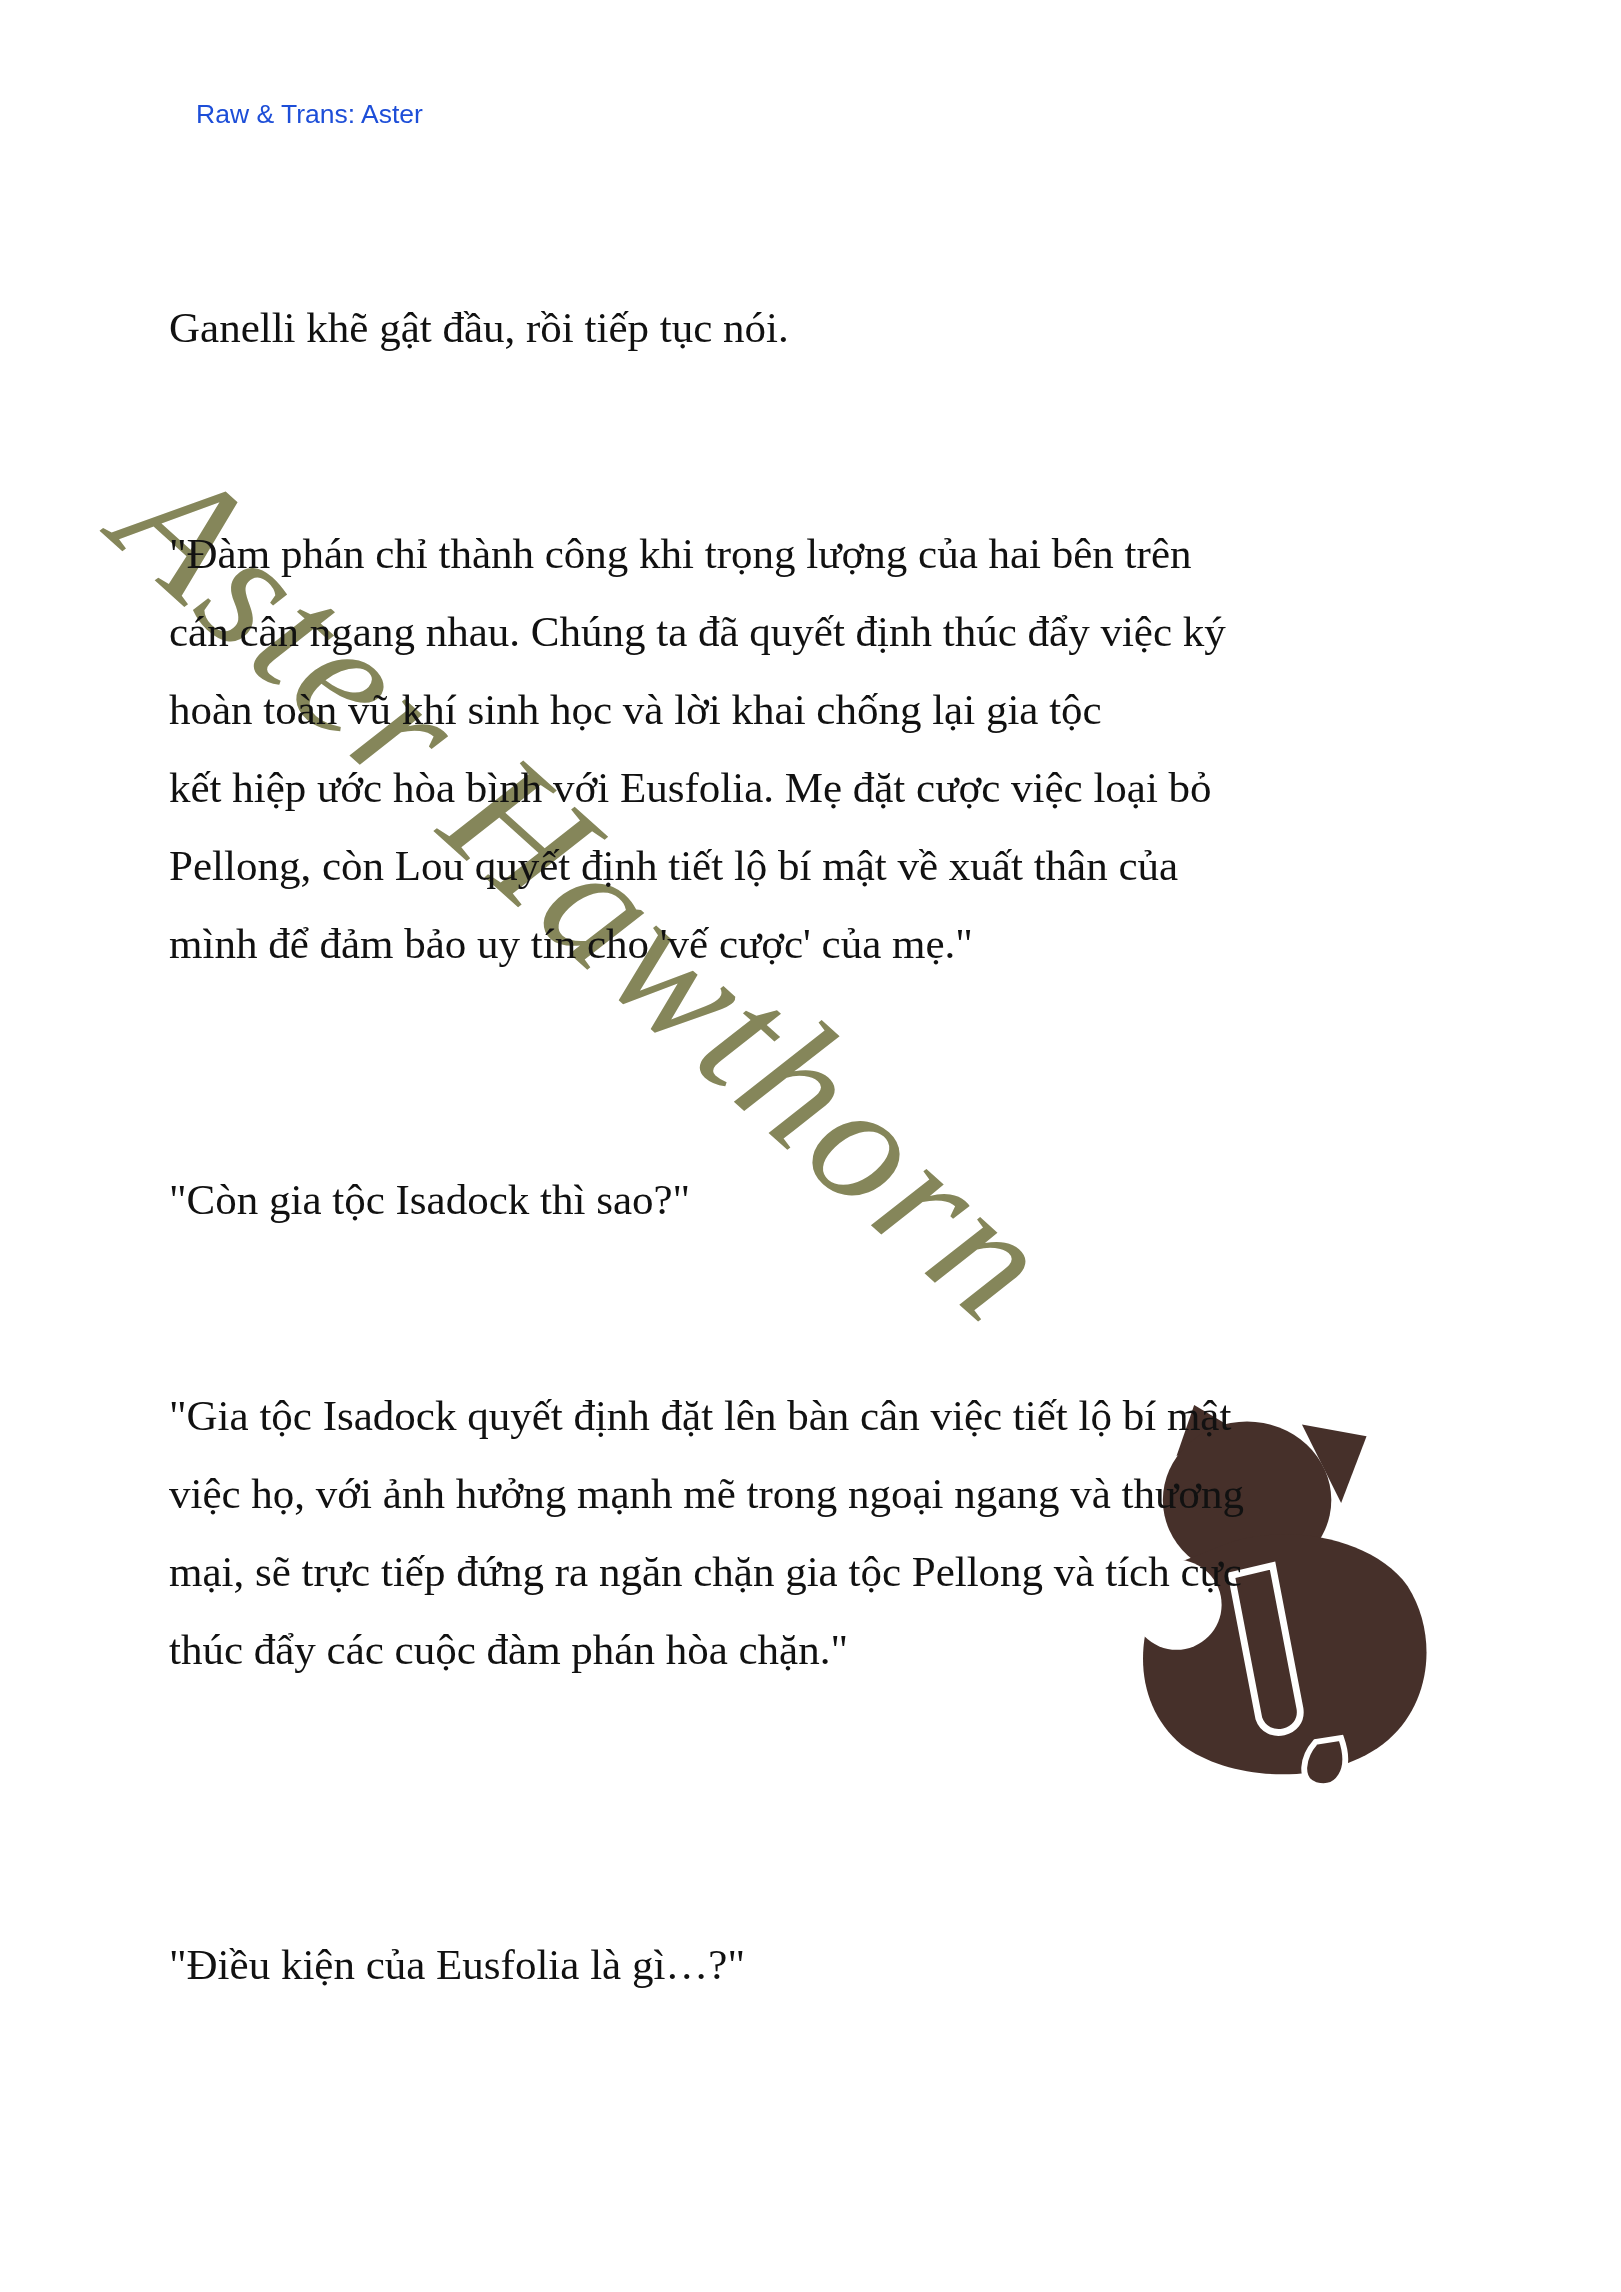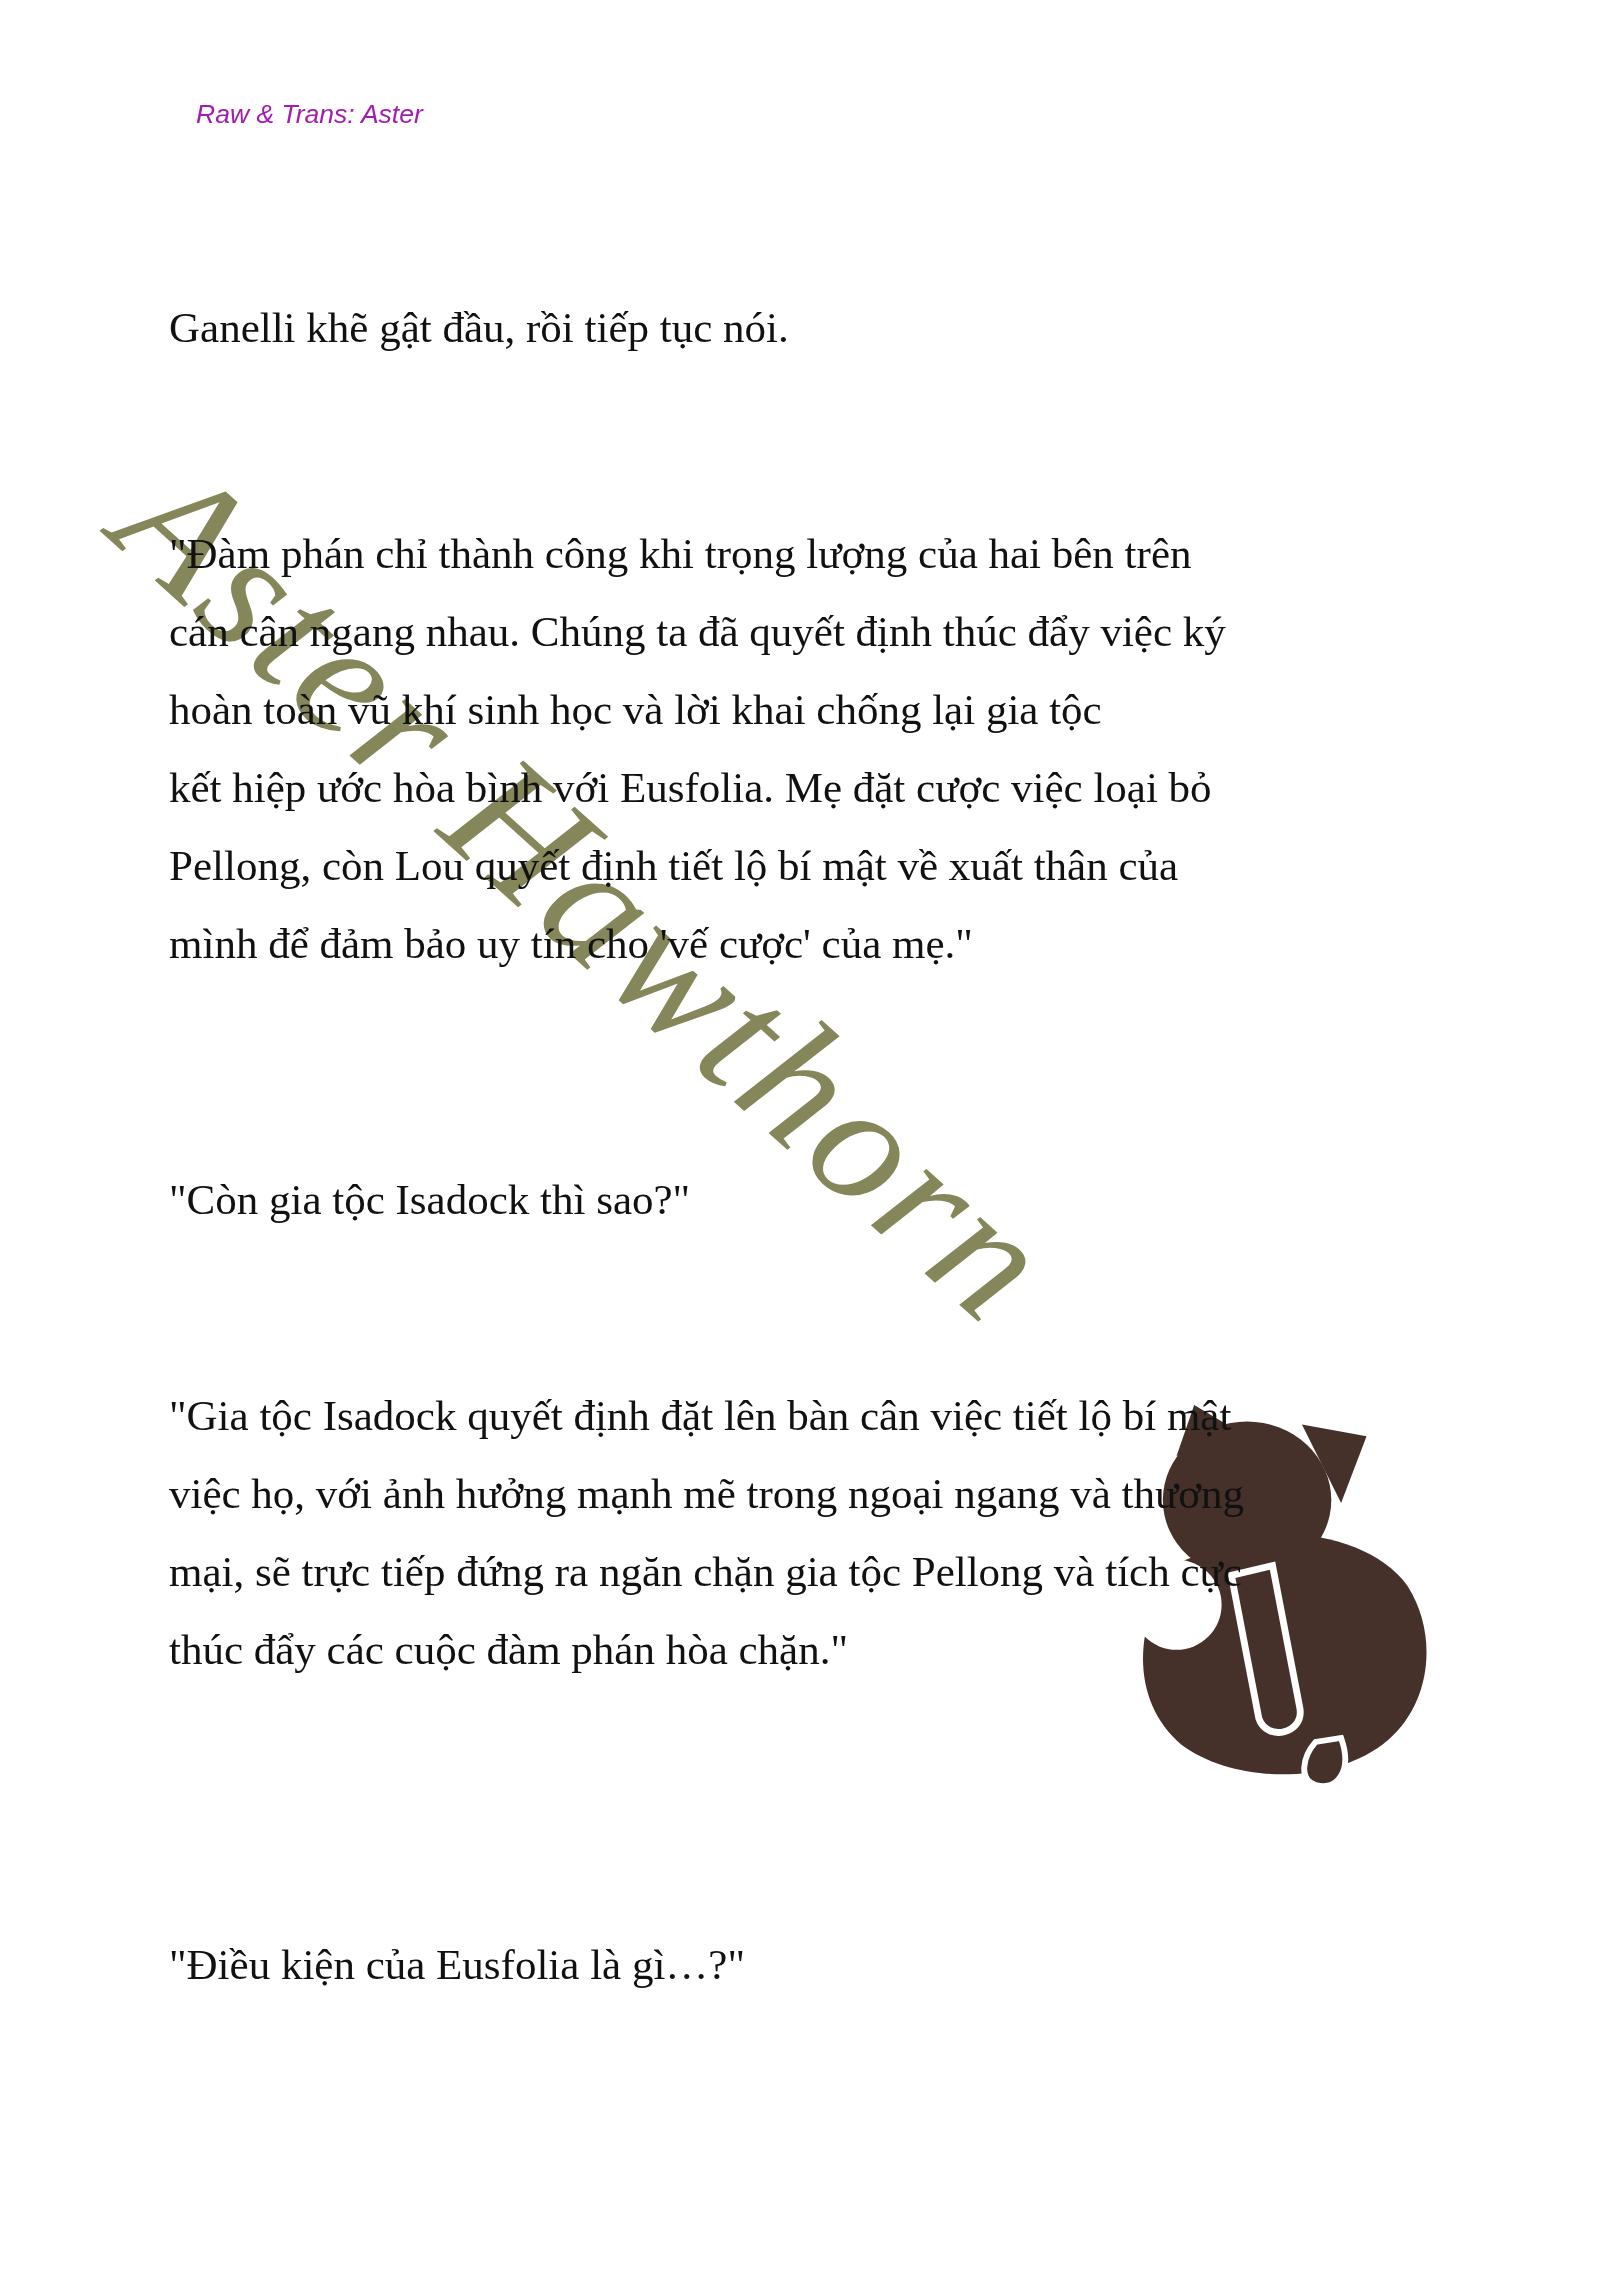--- a/index.html
+++ b/index.html
@@ -7,23 +7,22 @@
     position:relative;
     width:1621px;height:2293px;
     background:#ffffff;
     overflow:hidden;
     font-family:"Liberation Serif","DejaVu Serif",serif;
     color:#111111;
   }
   .header-credit{
     position:absolute;left:196px;top:93px;
     font-family:"Liberation Sans","DejaVu Sans",sans-serif;
-    font-size:26.5px;line-height:43px;color:#a21caf;
+    font-size:26.5px;line-height:43px;color:#1d4ed8;
     white-space:nowrap;
-    font-style:italic;
   }
   .watermark{
     position:absolute;left:211px;top:421px;
     font-size:172px;font-style:italic;
     font-family:"Liberation Serif","DejaVu Serif",serif;
     letter-spacing:5.9px;
     color:#85865a;
     transform:rotate(42deg);
     transform-origin:left top;
     white-space:nowrap;

